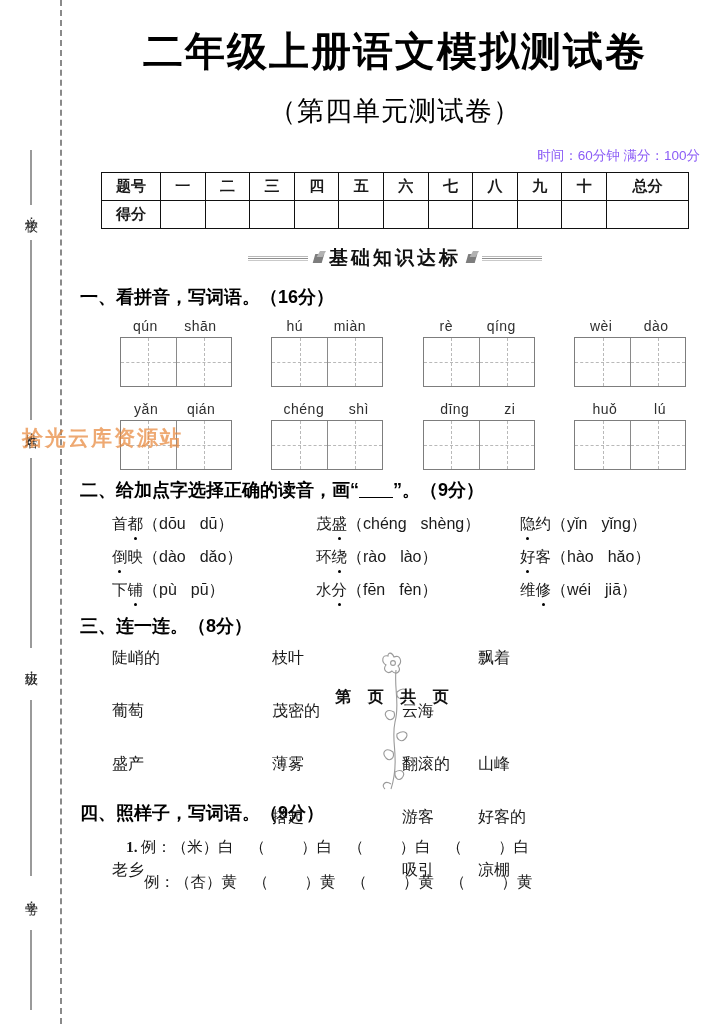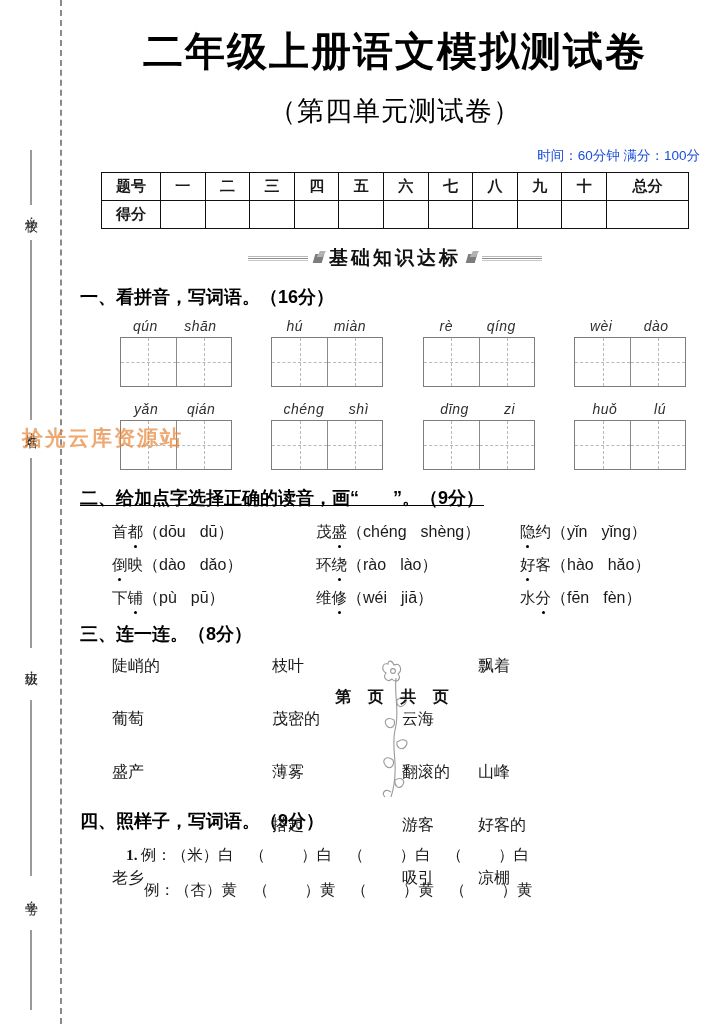--- a/index.html
+++ b/index.html
@@ -72,21 +72,21 @@
     margin-top: 14px;
     font-family: "Liberation Sans", "DejaVu Sans", sans-serif;
     color: #000;
   }
   .exam-meta {
     text-align: right;
     font-size: 13.5px;
     padding-right: 24px;
     margin-top: 18px;
     font-family: "Liberation Sans", "DejaVu Sans", sans-serif;
-    color: #1d4ed8;
+    color: #8b5cf6;
   }
 
   
   .score-table {
     margin: 7px auto 0 auto;
     border-collapse: collapse;
     width: 588px;
   }
   .score-table td {
     border: 1.4px solid #111;
@@ -143,38 +143,38 @@
 
   
   .q-head {
     font-size: 18px;
     font-weight: bold;
     font-family: "Liberation Sans", "DejaVu Sans", sans-serif;
     color: #000;
     margin-left: 14px;
   }
   .q1 { margin-top: 14px; }
-  .q2 { margin-top: 16px; text-decoration: underline; }
+  .q2 { margin-top: 8px; }
   .q3 { margin-top: 13px; }
   .q4 { margin-top: 11px; }
   .blank-underline {
     display: inline-block;
     width: 34px;
     border-bottom: 1.3px solid #000;
     vertical-align: -2px;
   }
 
   
   .pinyin-row {
     display: flex;
     justify-content: space-around;
     margin-top: 9px;
     padding: 0 18px 0 34px;
   }
-  .pinyin-group { text-align: center; font-style: italic; }
+  .pinyin-group { text-align: center; }
   .pinyin-text {
     font-size: 14px;
     letter-spacing: 0.5px;
     color: #2e2e2e;
     font-family: "Liberation Sans", "DejaVu Sans", sans-serif;
     margin-bottom: 3px;
     display: flex;
     justify-content: space-around;
     width: 110px;
   }
@@ -489,24 +489,24 @@
     <div class="pron-item">
       <span></span><span class="dotted-char">好</span><span>客</span><span class="pron-choices">（<span>hào</span><span>hǎo</span>）</span>
     </div>
   </div>
 
   <div class="pron-row">
     <div class="pron-item">
       <span>下</span><span class="dotted-char">铺</span><span></span><span class="pron-choices">（<span>pù</span><span>pū</span>）</span>
     </div>
     <div class="pron-item">
+      <span>水</span><span class="dotted-char">分</span><span></span><span class="pron-choices">（<span>fēn</span><span>fèn</span>）</span>
+    </div>
+    <div class="pron-item">
       <span>维</span><span class="dotted-char">修</span><span></span><span class="pron-choices">（<span>wéi</span><span>jiā</span>）</span>
-    </div>
-    <div class="pron-item">
-      <span>水</span><span class="dotted-char">分</span><span></span><span class="pron-choices">（<span>fēn</span><span>fèn</span>）</span>
     </div>
   </div>
 
   <div class="q-head q3">三、连一连。（8分）</div>
 
   <div class="match-wrap">
     <div class="match-grid">
       <div class="match-cell">陡峭的</div>
       <div class="match-cell">枝叶</div>
       <div class="match-cell match-spacer"></div>

